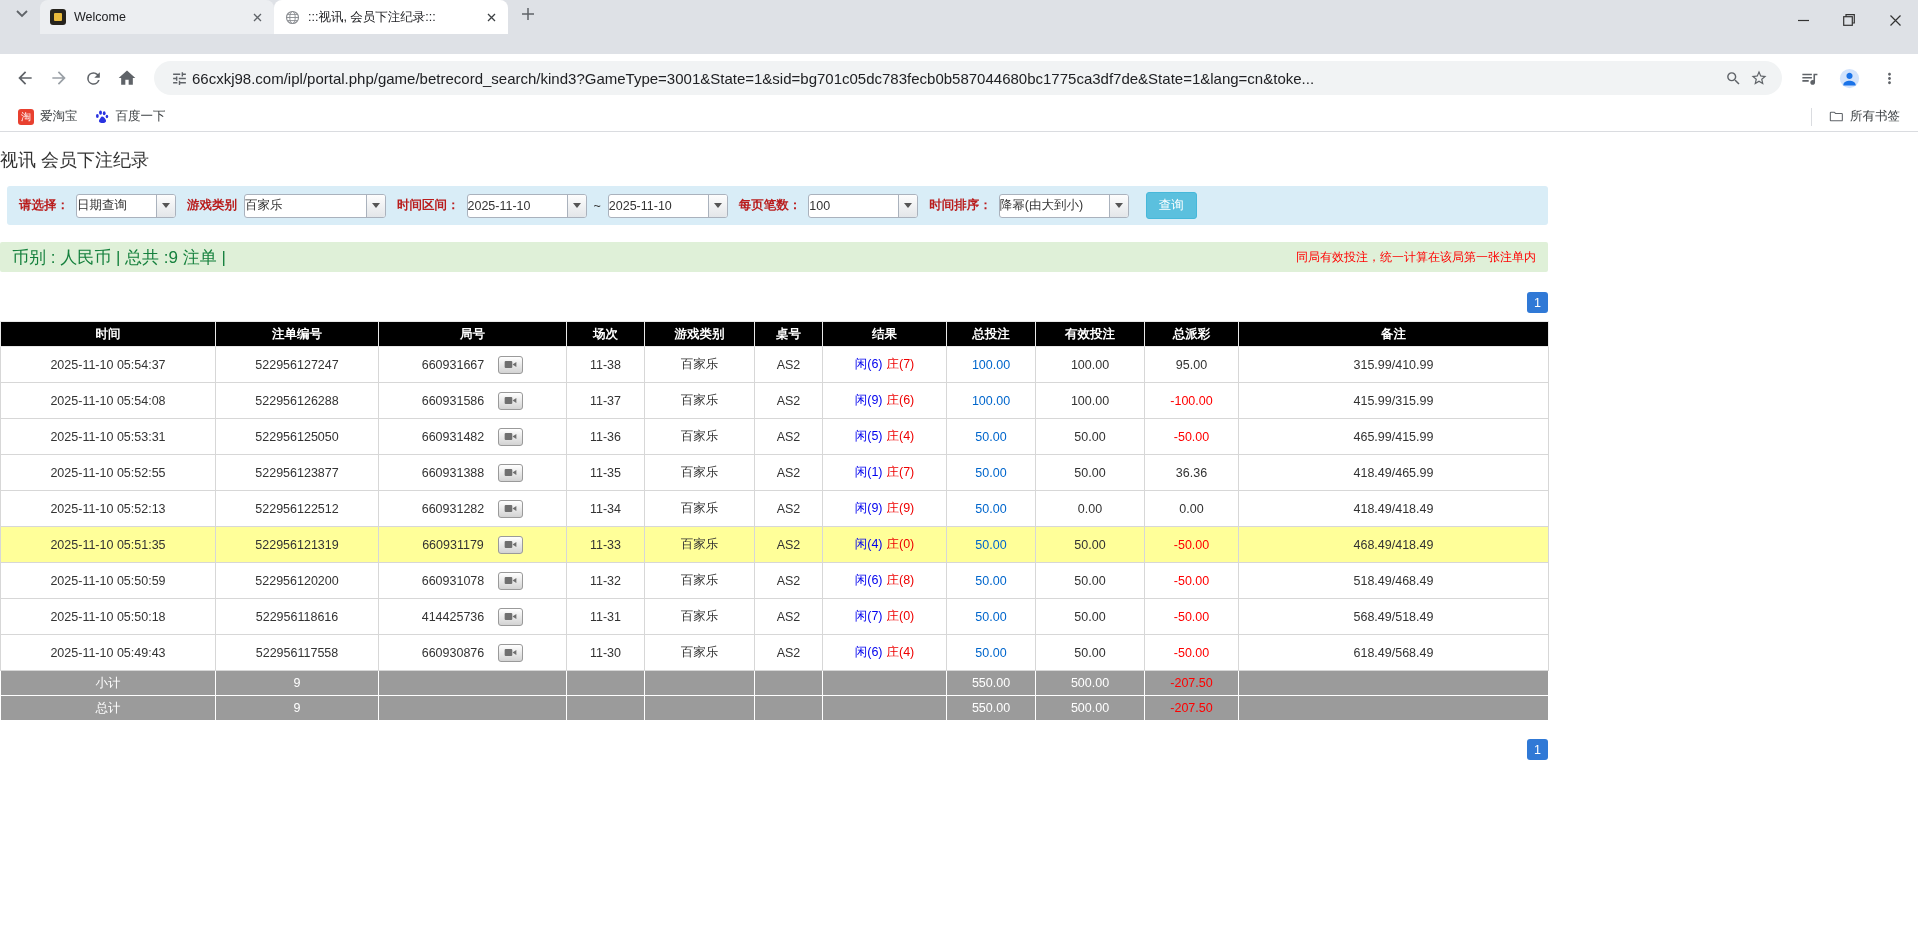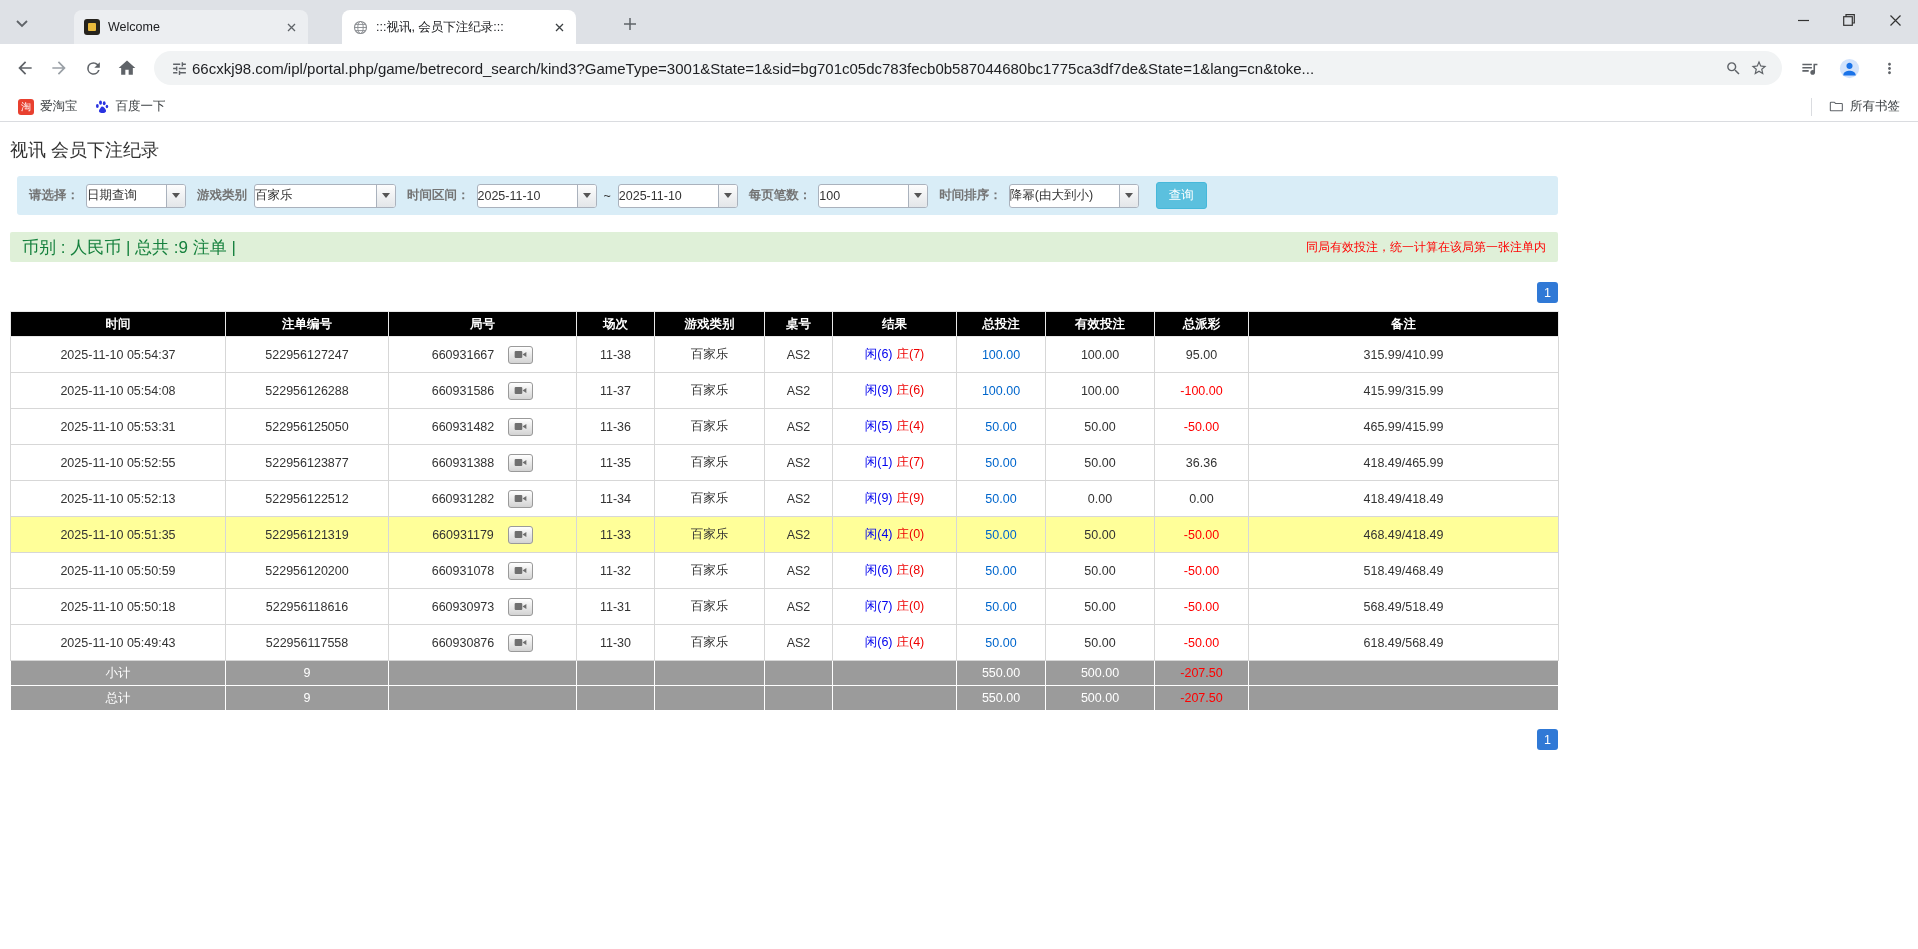--- a/index.html
+++ b/index.html
@@ -1,20 +1,20 @@
 <!DOCTYPE html>
 <html><head>
 <meta charset="utf-8">
 <style>
   * { box-sizing: border-box; margin: 0; padding: 0; }
   html,body { width:1918px; height:949px; background:#fff; overflow:hidden;
     font-family:"Liberation Sans","DejaVu Sans",sans-serif; }
 
   
-  .tab-strip { position:relative; height:44px; background:#dee1e6; display:flex; align-items:flex-end; padding-left:6px;gap:34px; }
+  .tab-strip { position:relative; height:54px; background:#dee1e6; display:flex; align-items:flex-start; padding-left:6px; }
   .tab-search { width:28px; height:28px; margin:0 4px 6px 2px; border-radius:6px; display:flex; align-items:center; justify-content:center; cursor:pointer; }
   .tab { width:234px; height:34px; display:flex; align-items:center; gap:8px; padding:0 8px 0 10px; border-radius:8px 8px 0 0; cursor:pointer; }
   .tab.inactive { background:#eceef1; }
   .tab.active { background:#ffffff; }
   .tab-title { flex:1; font-size:12.5px; color:#202124; white-space:nowrap; overflow:hidden; text-overflow:ellipsis; }
   .tab-close { width:18px; height:18px; border-radius:50%; display:flex; align-items:center; justify-content:center; cursor:pointer; }
   .favicon { width:16px; height:16px; display:inline-flex; align-items:center; justify-content:center; flex:0 0 16px; }
   .fav-dark { background:#26231d; border-radius:3px; position:relative; }
   .fav-dark::after { content:""; position:absolute; left:4px; top:4px; width:8px; height:8px; background:#e8b93c; border-radius:1px; }
   .new-tab { width:28px; height:28px; margin:0 0 6px 6px; display:flex; align-items:center; justify-content:center; border-radius:50%; cursor:pointer; }
@@ -30,25 +30,25 @@
 
   .bookmarks-bar { height:30px; background:#fff; border-bottom:1px solid #dadce0; display:flex; align-items:center; padding:0 10px; }
   .bookmark { display:flex; align-items:center; gap:6px; padding:3px 8px; border-radius:6px; cursor:pointer; font-size:12.5px; color:#3c4043; }
   .bm-icon { width:16px; height:16px; display:inline-flex; align-items:center; justify-content:center; }
   .bm-taobao { background:#e8402f; border-radius:3px; color:#fff; font-size:10px; line-height:16px; text-align:center; }
   .bm-spacer { flex:1; }
   .bm-divider { width:1px; height:18px; background:#dadce0; margin:0 8px; }
 
   
   .page { background:#fff; }
-  .content { width:1548px; margin-left:10px; }
+  .content { width:1548px; }
   .page-title { font-size:18px; font-weight:400; color:#333; padding:16px 0 14px 0; }
 
   .filter-bar { margin-left:7px; background:#d9edf7; border-radius:3px; padding:6px 8px; display:flex; align-items:center; gap:7px; }
-  .flabel { font-size:12.5px; font-weight:bold; color:#737373; white-space:nowrap; margin-left:4px; }
+  .flabel { font-size:12.5px; font-weight:bold; color:#b91c1c; white-space:nowrap; margin-left:4px; }
   .select { display:inline-flex; align-items:stretch; height:24px; background:#fff; border:1px solid #aab2bd; border-radius:3px; overflow:hidden; cursor:pointer; }
   .sel-text { display:flex; align-items:center; padding:0 0; font-size:12.5px; color:#333; flex:1; white-space:nowrap; overflow:hidden; }
   .sel-arrow { width:19px; border-left:1px solid #aab2bd; background:linear-gradient(#fdfdfd,#e3e6e9); display:flex; align-items:center; justify-content:center; }
   .sel-arrow::after { content:""; width:0; height:0; border-left:4px solid transparent; border-right:4px solid transparent; border-top:5px solid #555; }
   .tilde { font-size:12.5px; color:#333; }
   .search-btn { margin-left:10px; background:#5bc0de; border:1px solid #46b8da; color:#fff; font-size:12.5px; padding:4px 12px; border-radius:3px; cursor:pointer; font-family:inherit; }
 
   .summary-bar { margin-top:17px; height:30px; background:#dff0d8; border-radius:2px; display:flex; align-items:center; justify-content:space-between; padding:0 12px; }
   .summary-left { font-size:17px; color:#15803d; }
   .summary-right { font-size:12px; color:#ff0000; }
@@ -479,21 +479,21 @@
     <td class="bet-blue">50.00</td>
     <td>50.00</td>
     <td class="neg">-50.00</td>
     <td>518.49/468.49</td>
   </tr>
           <tr>
     <td>2025-11-10 05:50:18</td>
     <td>522956118616</td>
     <td>
       <span class="round-wrap">
-        <span>660930973</span>
+        <span>414425736</span>
         <span class="video-btn">
           <svg width="13" height="9" viewBox="0 0 14 10">
                     <rect x="0.5" y="1" width="8.5" height="8" rx="1.2" fill="#6f6f6f"></rect>
                     <path d="M9.6 4.6l3.9-2.4v5.6L9.6 5.4z" fill="#6f6f6f"></path>
                   </svg>
         </span>
       </span>
     </td>
     <td>11-31</td>
     <td>百家乐</td>

